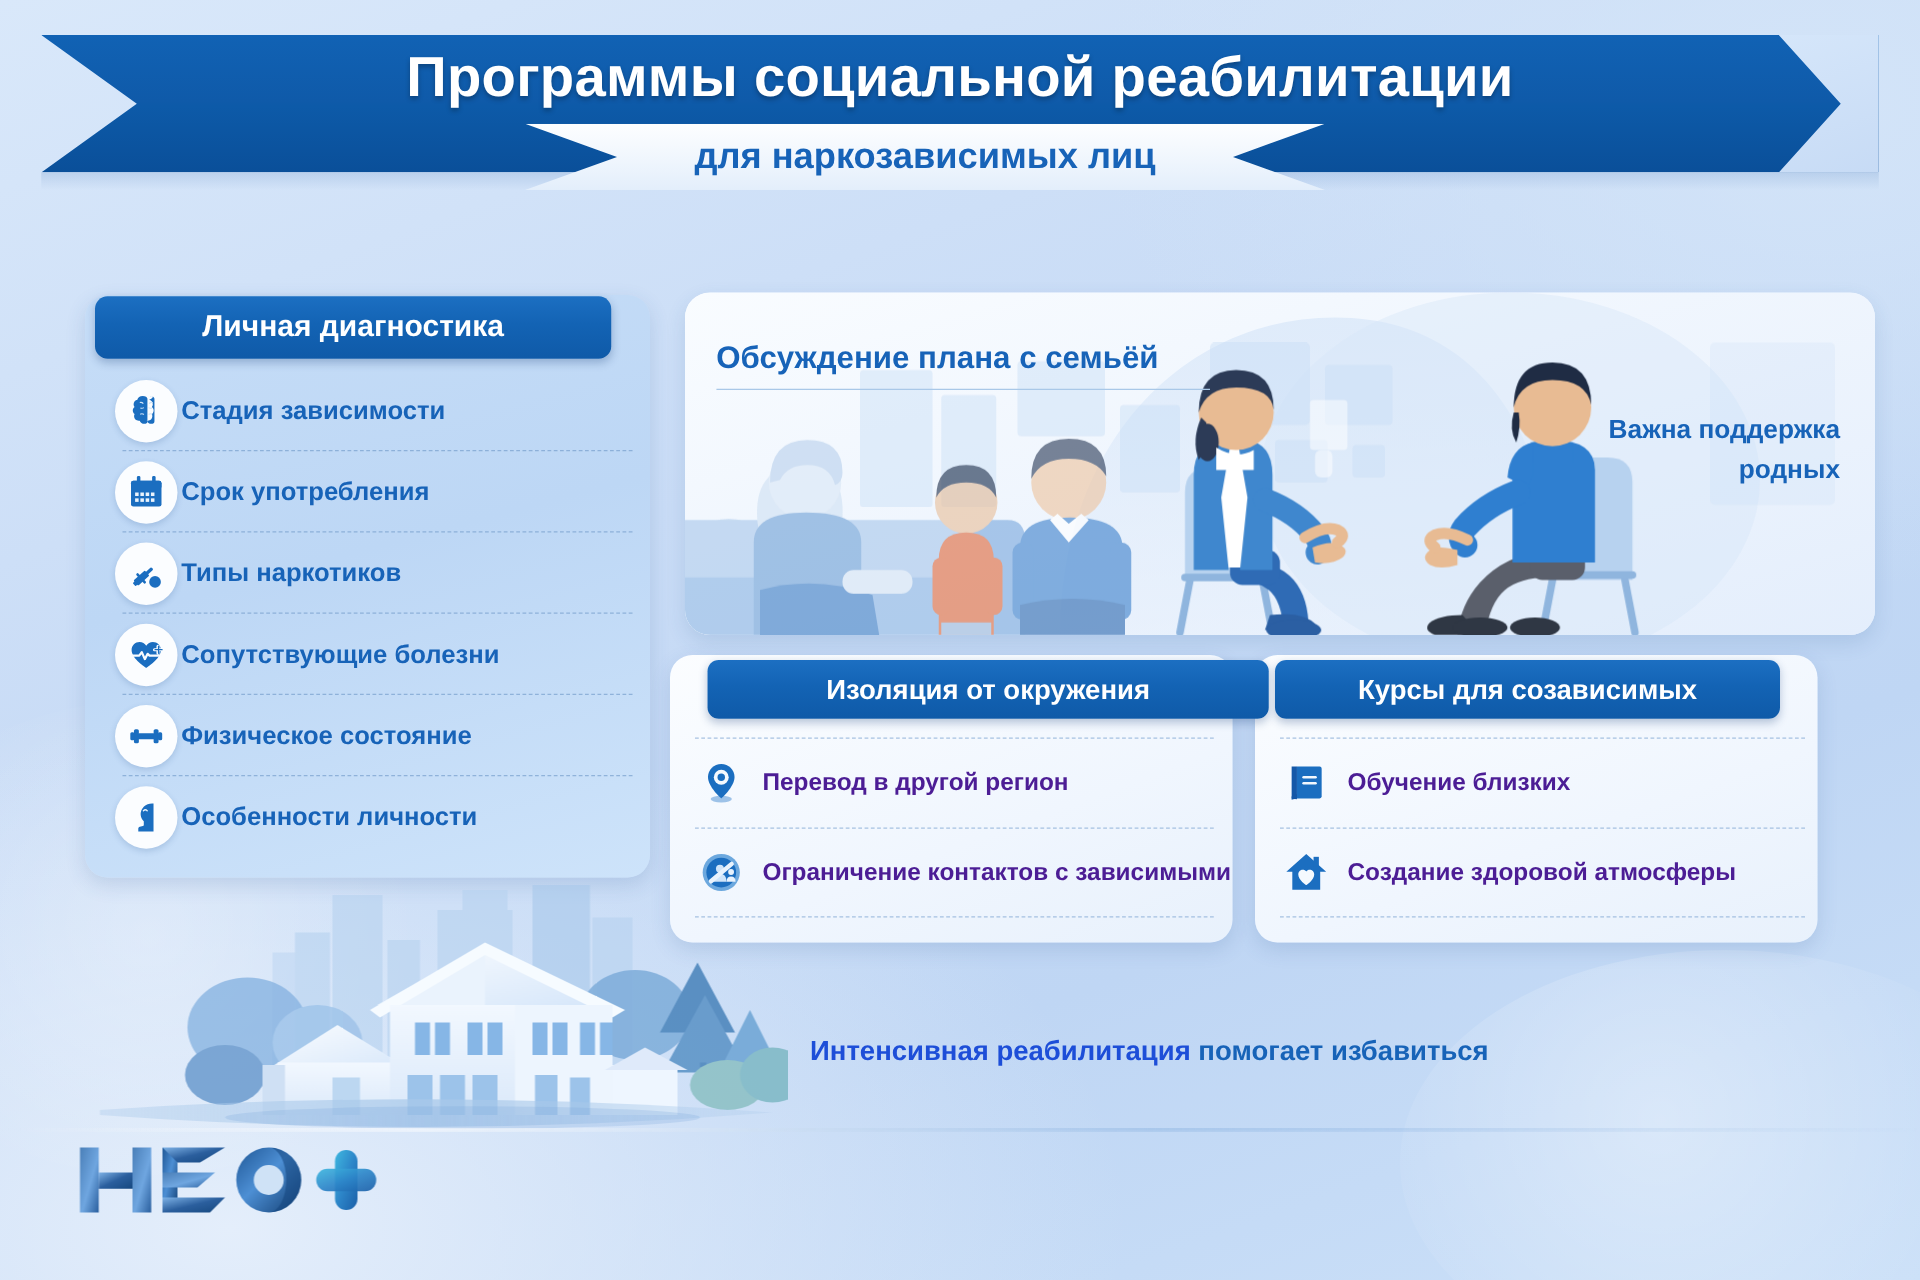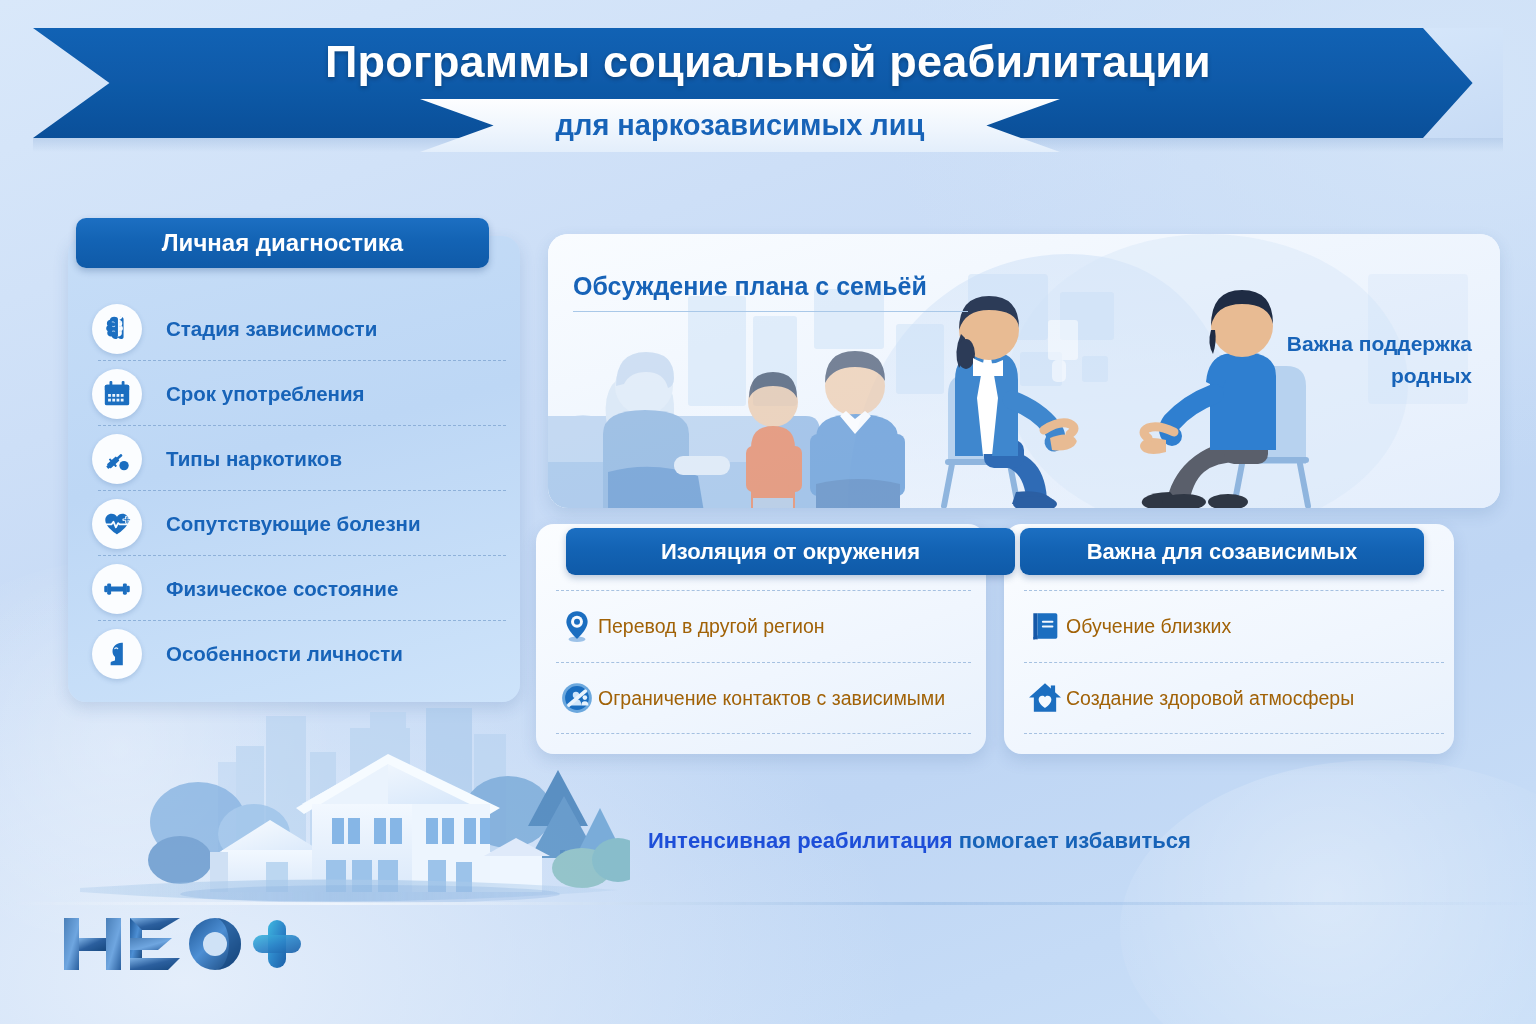--- a/index.html
+++ b/index.html
@@ -61,21 +61,21 @@
   }
 
   
   .left-panel {
     position:absolute; left:68px; top:236px; width:452px; height:466px;
     background:linear-gradient(165deg,#c6ddf7 0%, #bdd7f5 45%, #cde3fa 100%);
     border-radius:18px;
     box-shadow:0 6px 16px rgba(45,90,150,.16);
   }
   .panel-header {
-    position:absolute; left:76px; top:218px; width:413px; height:50px;
+    position:absolute; left:76px; top:237px; width:413px; height:50px;
     background:linear-gradient(180deg,#1c6fc2 0%, #1363b4 45%, #0f5aa8 100%);
     border-radius:10px;
     display:flex; align-items:center; justify-content:center;
     color:#fff; font-size:24px; font-weight:bold;
     box-shadow:0 3px 7px rgba(20,60,120,.28);
     z-index:3;
   }
   .diag-list { position:absolute; left:68px; top:296px; width:452px; }
   .diag-row {
     position:relative; height:65px; display:flex; align-items:center;
@@ -86,21 +86,21 @@
     border-bottom:1px dashed rgba(120,160,205,.70);
   }
   .diag-row:last-child::after{ display:none; }
   .ic-circle {
     width:50px; height:50px; border-radius:50%;
     background:#fbfdff; flex:0 0 50px;
     display:flex; align-items:center; justify-content:center;
     box-shadow:0 2px 5px rgba(40,85,145,.20);
   }
   .ic-circle svg{ width:30px; height:30px; fill:#1b6ec0; }
-  .diag-label { margin-left:24px; color:#1763b8; font-size:20.5px; font-weight:600; }
+  .diag-label { margin-left:3px; color:#1763b8; font-size:20.5px; font-weight:600; }
 
   
   .hero {
     position:absolute; left:548px; top:234px; width:952px; height:274px;
     background:linear-gradient(150deg,#f7fbff 0%, #eef5fe 55%, #e6f0fc 100%);
     border-radius:20px;
     box-shadow:0 6px 16px rgba(45,90,150,.14);
     overflow:hidden;
   }
   .hero-title {
@@ -146,21 +146,21 @@
   .card-row::before{
     content:""; position:absolute; left:0; right:0; top:0;
     border-top:1px dashed rgba(140,175,215,.75);
   }
   .card-row:last-child::after{
     content:""; position:absolute; left:0; right:0; bottom:0;
     border-bottom:1px dashed rgba(140,175,215,.75);
   }
   .card-ic { width:42px; flex:0 0 42px; display:flex; align-items:center; justify-content:center; }
   .card-ic svg{ width:34px; height:34px; fill:#1b6ec0; }
-  .card-label{ margin-left:0; color:#a16207; font-size:19.5px; font-weight:400; white-space:nowrap; }
+  .card-label{ margin-left:12px; color:#4c1d95; font-size:19.5px; font-weight:700; white-space:nowrap; }
 
   
   .house-scene{
     position:absolute; left:70px; top:700px; width:560px; height:215px;
     overflow:hidden;
   }
 
   
   .footer-text{
     position:absolute; left:648px; top:820px; width:760px;
@@ -449,21 +449,21 @@
             <path d="M20 23 q0-4 3.4-4 q3.4 0 3.4 4 z" fill="#e7f2fd"></path>
             <circle cx="23.4" cy="15.6" r="2.2" fill="#e7f2fd"></circle>
             <rect x="4.2" y="14.4" width="23.6" height="3.4" rx="1.6" transform="rotate(-40 16 16)" fill="#e9f3fd"></rect>
           </svg>
       </span>
       <span class="card-label">Ограничение контактов с зависимыми</span>
     </div>
   </div>
 
   <div class="card crs"></div>
-  <div class="card-header crs">Важна для созависимых</div>
+  <div class="card-header crs">Курсы для созависимых</div>
   <div class="card-list crs">
     <div class="card-row">
       <span class="card-ic">
         <svg viewBox="0 0 32 32">
             <path d="M5 4h4v24H5z" fill="#1558a8"></path>
             <path d="M9 4h17a1.6 1.6 0 0 1 1.6 1.6v20.8A1.6 1.6 0 0 1 26 28H9z"></path>
             <path d="M5 26.5q2-2 4-1.6V28.6Q7 28 5 29z" fill="#1558a8"></path>
             <g stroke="#f2f8fe" stroke-width="1.9" stroke-linecap="round">
               <path d="M14 12h9"></path>
               <path d="M14 16.5h9"></path>

